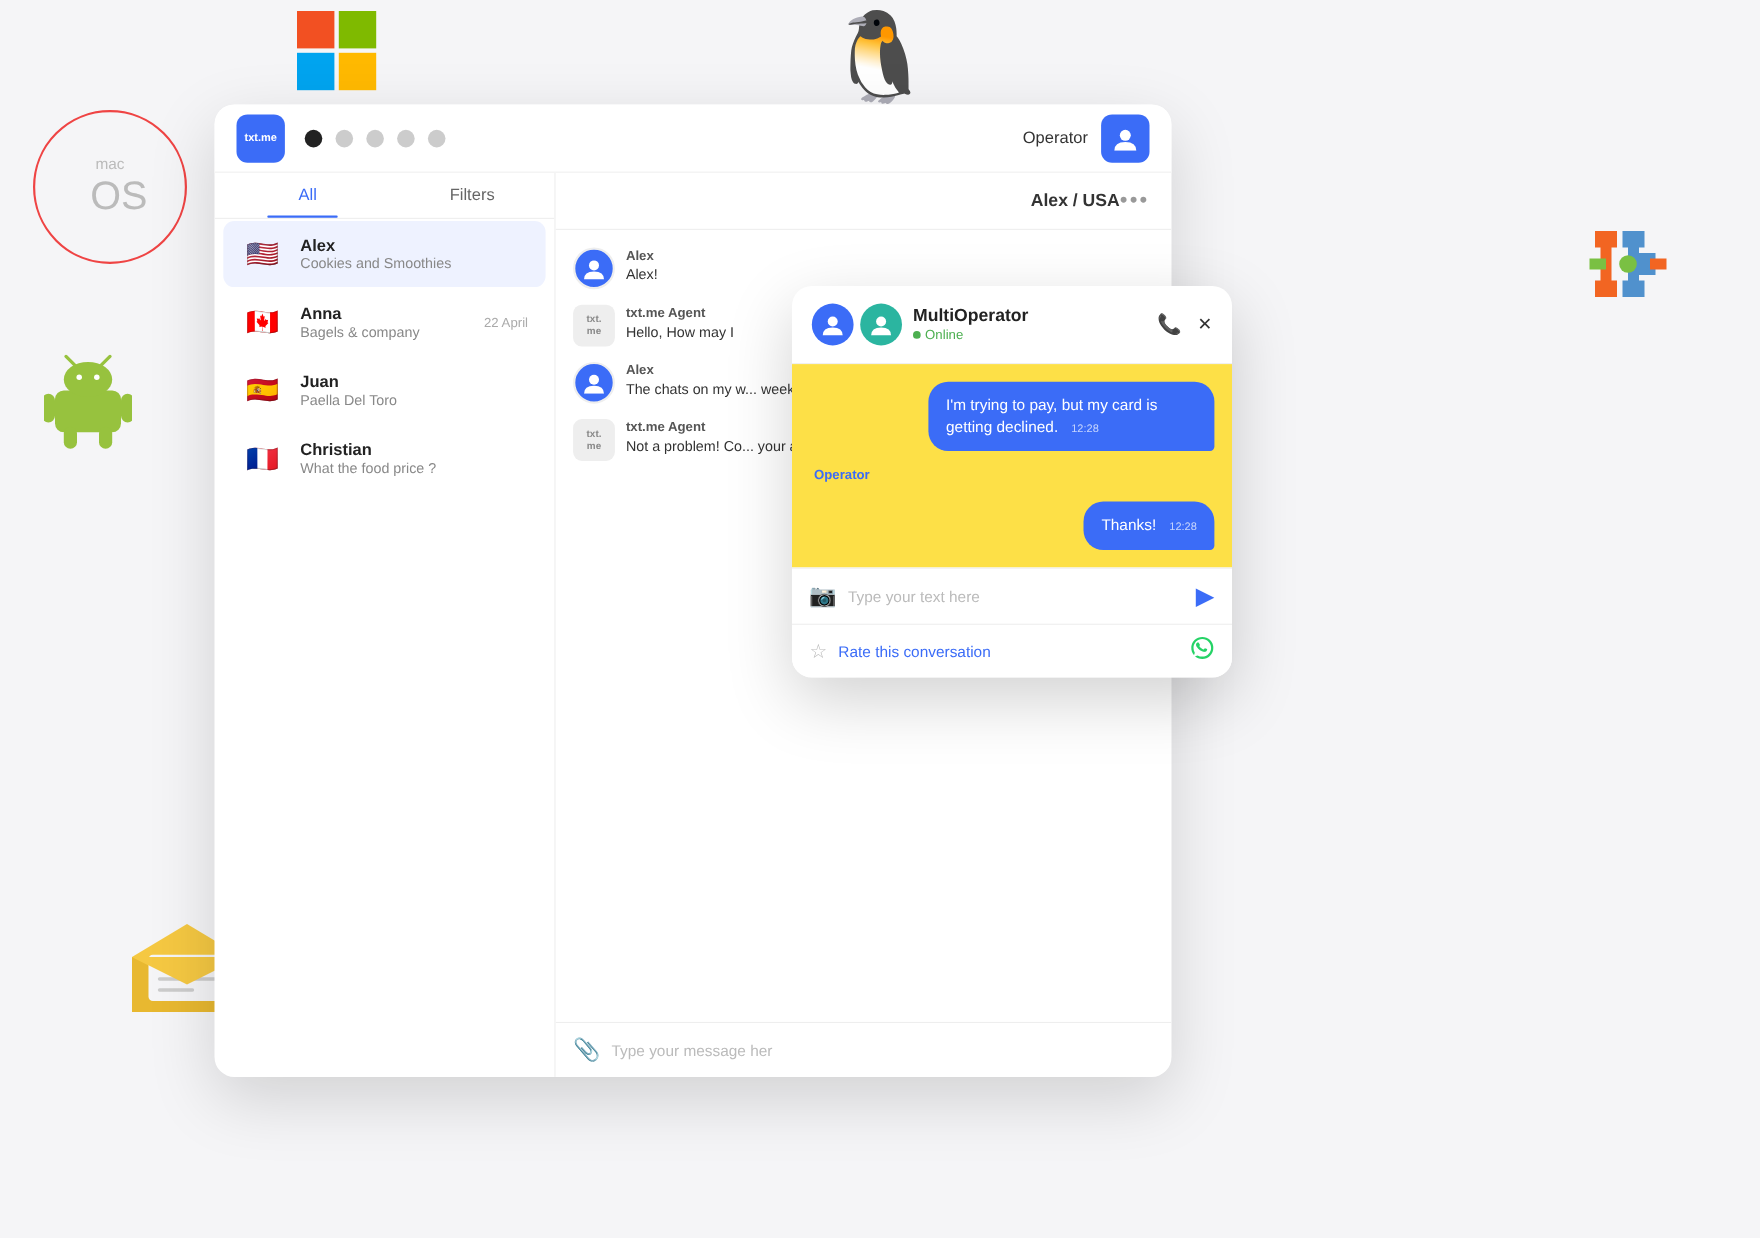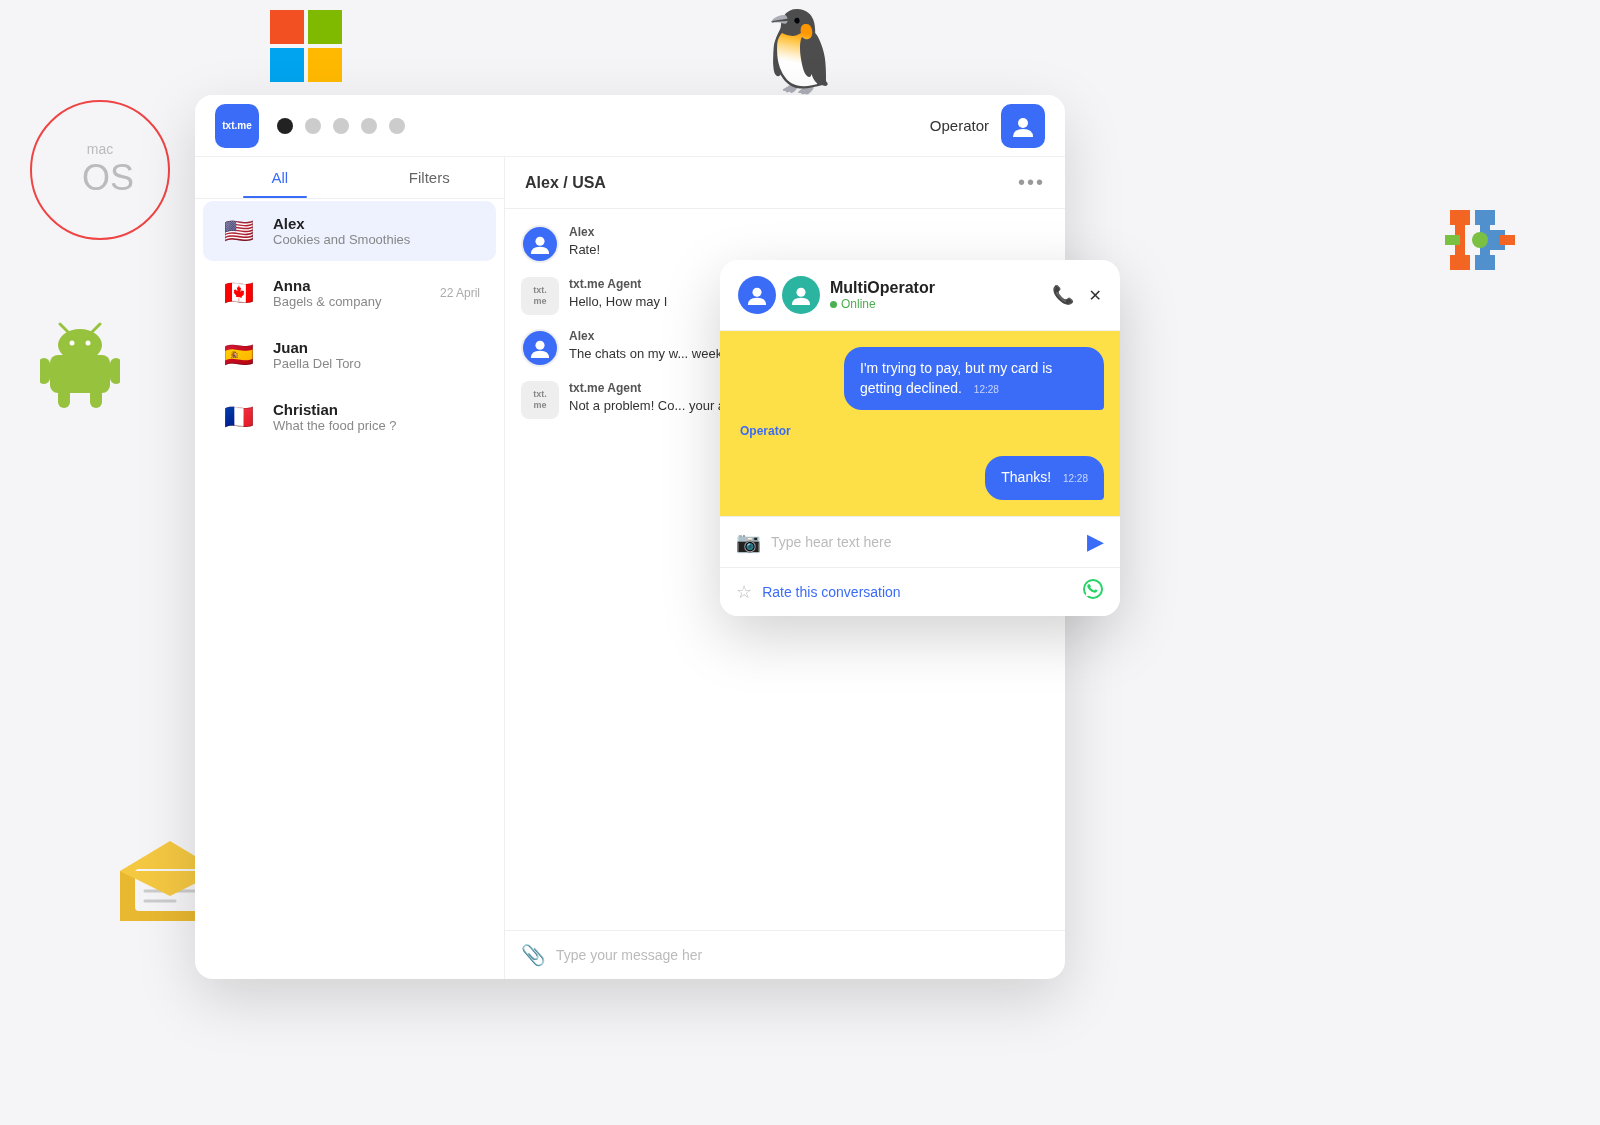--- a/index.html
+++ b/index.html
@@ -238,21 +238,21 @@
       flex: 1;
       display: flex;
       flex-direction: column;
       overflow: hidden;
     }
     .chat-header {
       padding: 14px 20px;
       border-bottom: 1px solid #eee;
       display: flex;
       align-items: center;
-      justify-content: space-between;
+      justify-content: flex-end;
       flex-shrink: 0;
     }
     .chat-title { font-size: 16px; font-weight: 600; color: #333; }
     .chat-more { color: #999; font-size: 20px; letter-spacing: 2px; }
     .chat-messages {
       flex: 1;
       overflow-y: auto;
       padding: 16px;
       display: flex;
       flex-direction: column;
@@ -554,21 +554,21 @@
 
         <div class="msg-row">
           <div class="msg-avatar with-flag">
             <svg width="20" height="20" viewBox="0 0 22 22">
               <circle cx="11" cy="8" r="5" fill="white"></circle>
               <path d="M1,22 Q1,14 11,14 Q21,14 21,22" fill="white"></path>
             </svg>
           </div>
           <div class="msg-content">
             <div class="msg-sender">Alex</div>
-            <div class="msg-text">Rate!</div>
+            <div class="msg-text">Alex!</div>
           </div>
         </div>
 
         <div class="msg-row">
           <div class="agent-avatar">
             <span style="font-size:9px;font-weight:bold;color:#888;text-align:center;line-height:1.2">txt.<br>me</span>
           </div>
           <div class="msg-content">
             <div class="msg-sender">txt.me Agent</div>
             <div class="msg-text">Hello, How may I</div>
@@ -653,21 +653,21 @@
     <div class="bubble-row">
       <div class="bubble-right">
         <span>Thanks!</span>
         <span class="bubble-timestamp">12:28</span>
       </div>
     </div>
   </div>
 
   <div class="widget-input-bar">
     <span class="w-cam-icon">📷</span>
-    <span class="w-placeholder">Type hear text here</span>
+    <span class="w-placeholder">Type your text here</span>
     <span class="w-send">▶</span>
   </div>
 
   <div class="widget-rating-bar">
     <span class="star-icon">☆</span>
     <span class="rate-text">Rate this conversation</span>
     <span style="color:#25d366;font-size:22px;">
       <svg width="22" height="22" viewBox="0 0 22 22">
         <circle cx="11" cy="11" r="10" fill="#25d366"></circle>
         <path d="M11,3 C6.6,3 3,6.6 3,11 C3,12.6 3.4,14.1 4.2,15.4 L3,19 L6.7,17.8 C8,18.5 9.5,18.9 11,18.9 C15.4,18.9 19,15.3 19,11 C19,6.7 15.4,3 11,3 Z M15,13.6 C14.8,14.1 13.9,14.6 13.4,14.6 C12.9,14.7 12.4,14.7 10.3,13.9 C7.8,12.9 6.2,10.4 6.1,10.2 C6,10.1 5.3,9.2 5.3,8.2 C5.3,7.2 5.8,6.7 6,6.5 C6.2,6.3 6.5,6.2 6.7,6.2 C6.9,6.2 7.1,6.2 7.2,6.2 C7.4,6.2 7.7,6.1 7.9,6.6 C8.2,7.1 8.8,8.1 8.8,8.2 C8.9,8.3 8.9,8.5 8.8,8.6 C8.7,8.7 8.6,8.9 8.5,9 C8.4,9.1 8.3,9.3 8.4,9.4 C8.5,9.6 9,10.4 9.8,11.1 C10.8,12 11.6,12.3 11.8,12.4 C12,12.5 12.1,12.5 12.3,12.3 C12.5,12.1 12.9,11.7 13.1,11.5 C13.3,11.3 13.5,11.4 13.7,11.4 C13.9,11.5 14.9,12 15.1,12.1 C15.3,12.2 15.4,12.3 15.5,12.4 C15.5,12.7 15.2,13.1 15,13.6 Z" fill="white"></path>

